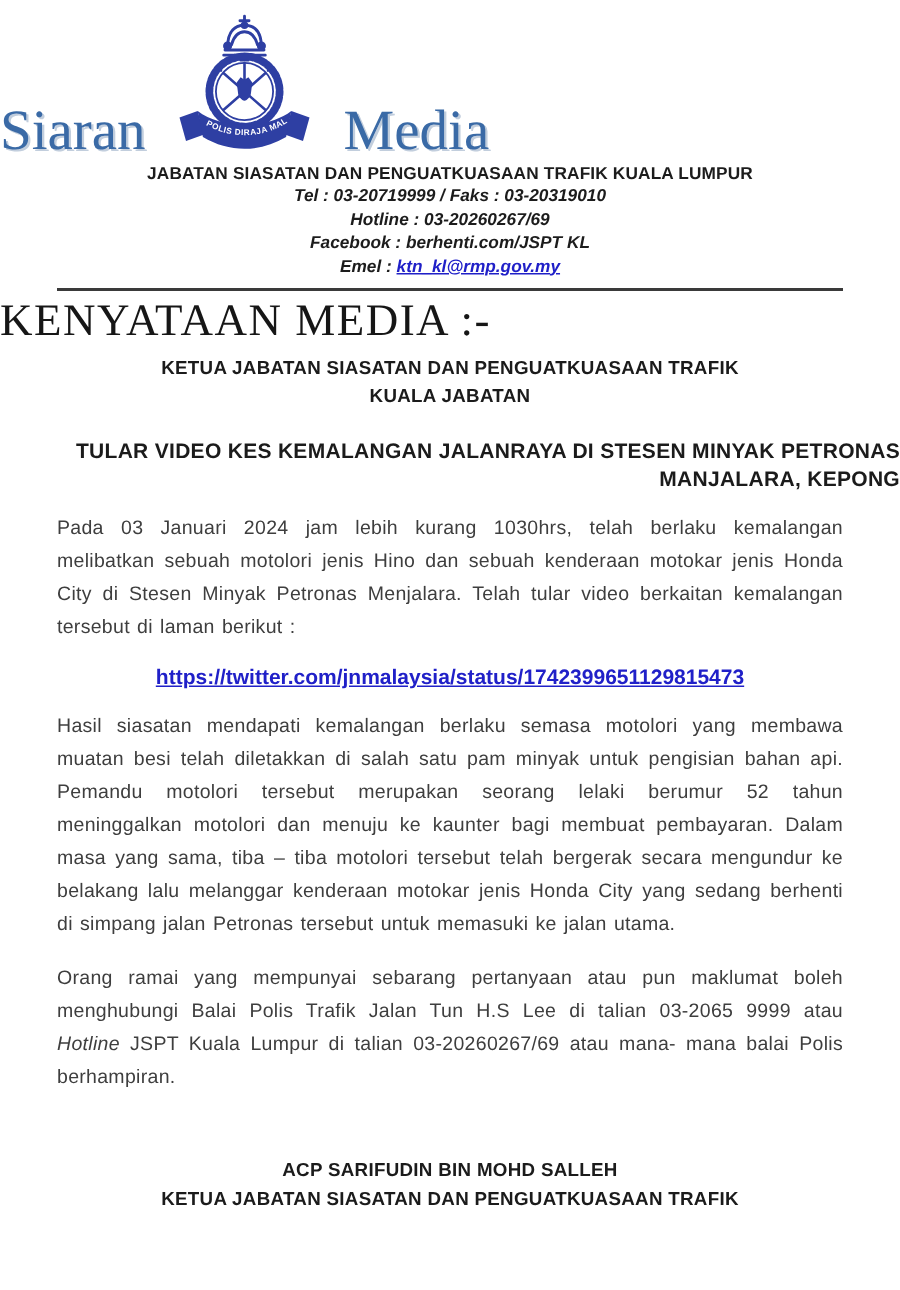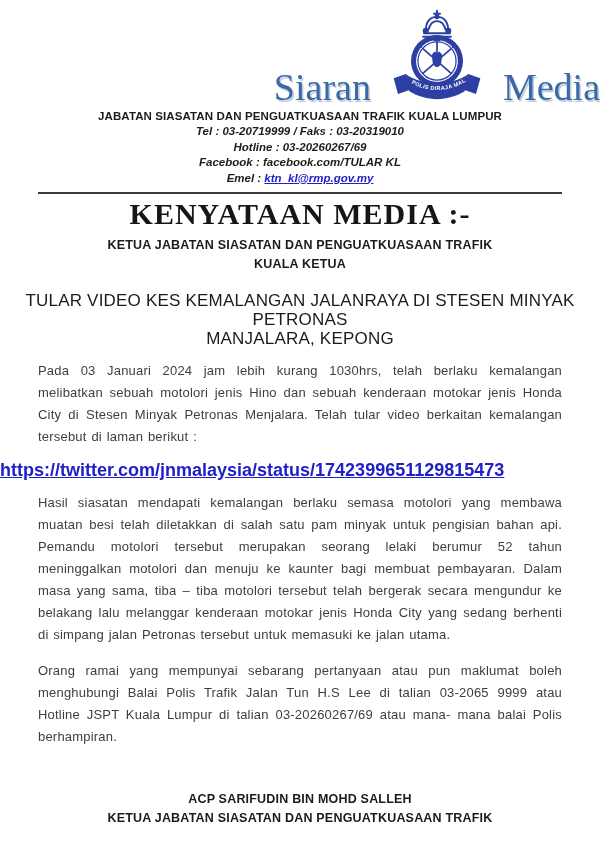--- a/index.html
+++ b/index.html
@@ -9,21 +9,21 @@
     margin: 0 auto;
     background: #ffffff;
     font-family: "Liberation Sans", sans-serif;
     color: #3b3b3b;
     overflow: hidden;
     position: relative;
     padding-top: 8px;
   }
   
   .brand-row {
-    display: flex; align-items: flex-end; justify-content: flex-end;
+    display: flex; align-items: flex-end; justify-content: flex-start;
     height: 100px;
   }
   .brand-text {
     font-family: "Liberation Serif", serif;
     font-size: 38px; font-weight: normal;
     color: #3a6aa6;
     text-shadow: 1.5px 1.5px 0 #c2cedd;
     line-height: 1; padding-bottom: 2px;
   }
   .crest { margin: 0 14px; display: block; }
@@ -37,46 +37,46 @@
   .email-link, .tweet-link {
     color: #2020c8; text-decoration: underline; cursor: pointer;
   }
   .divider {
     border: none; border-top: 2px solid #3a3a3a;
     margin: 6px 38px 0 38px;
   }
   
   .main-title {
     font-family: "Liberation Serif", serif;
-    font-size: 30px; font-weight: bold; color: #161616;
-    text-align: center; margin-top: 3px; letter-spacing: 1px;
+    font-size: 30px; font-weight: normal; color: #161616;
+    text-align: left; margin-top: 3px; letter-spacing: 1px;
   }
   .sub-title {
     text-align: center; font-size: 12.5px; font-weight: bold;
     color: #1b1b1b; line-height: 19px; margin-top: 5px; letter-spacing: 0.2px;
   }
   .headline {
-    text-align: center; font-size: 17px; font-weight: normal;
+    text-align: right; font-size: 14px; font-weight: bold;
     color: #1b1b1b; line-height: 19px; margin-top: 17px; letter-spacing: 0.2px;
   }
   
   .para {
     width: 524px; margin: 12px auto 0 auto;
     font-size: 13px; line-height: 22px;
     text-align: justify; color: #3e3e3e;
     letter-spacing: 0.2px; word-spacing: 1px;
   }
   .tweet-line {
-    text-align: left; margin-top: 11px;
-    font-size: 18px; font-weight: bold; line-height: 22px;
+    text-align: center; margin-top: 11px;
+    font-size: 14px; font-weight: bold; line-height: 22px;
   }
   .para.p2 { margin-top: 11px; }
   .para.p3 { margin-top: 14px; }
   .para.p4 { margin-top: 14px; }
-  .italic { }
+  .italic { font-style: italic; }
   
   .signature {
     text-align: center; font-size: 12.5px; font-weight: bold;
     color: #1b1b1b; line-height: 19px; margin-top: 42px; letter-spacing: 0.2px;
   }
 </style>
 </head>
 <body>
 
 <div class="page">
@@ -111,33 +111,33 @@
     </svg>
 
     <span class="brand-text">Media</span>
   </div>
 
   <div class="org-name">JABATAN SIASATAN DAN PENGUATKUASAAN TRAFIK KUALA LUMPUR</div>
 
   <div class="contact-block">
     <div class="contact">Tel : 03-20719999 / Faks : 03-20319010</div>
     <div class="contact">Hotline : 03-20260267/69</div>
-    <div class="contact">Facebook : facebook.com/TULAR KL</div>
+    <div class="contact">Facebook : berhenti.com/JSPT KL</div>
     <div class="contact">
       <span>Emel : </span><a class="email-link">ktn_kl@rmp.gov.my</a>
     </div>
   </div>
 
   <hr class="divider">
 
   <div class="main-title">KENYATAAN MEDIA :-</div>
 
   <div class="sub-title">
     <div>KETUA JABATAN SIASATAN DAN PENGUATKUASAAN TRAFIK</div>
-    <div>KUALA KETUA</div>
+    <div>KUALA JABATAN</div>
   </div>
 
   <div class="headline">
     <div>TULAR VIDEO KES KEMALANGAN JALANRAYA  DI STESEN MINYAK PETRONAS</div>
     <div>MANJALARA, KEPONG</div>
   </div>
 
   <p class="para p1">Pada  03 Januari 2024 jam lebih kurang 1030hrs, telah berlaku kemalangan melibatkan sebuah motolori jenis Hino dan sebuah kenderaan motokar jenis Honda City di Stesen Minyak Petronas Menjalara.  Telah tular video berkaitan kemalangan tersebut di laman berikut :</p>
 
   <div class="tweet-line">

